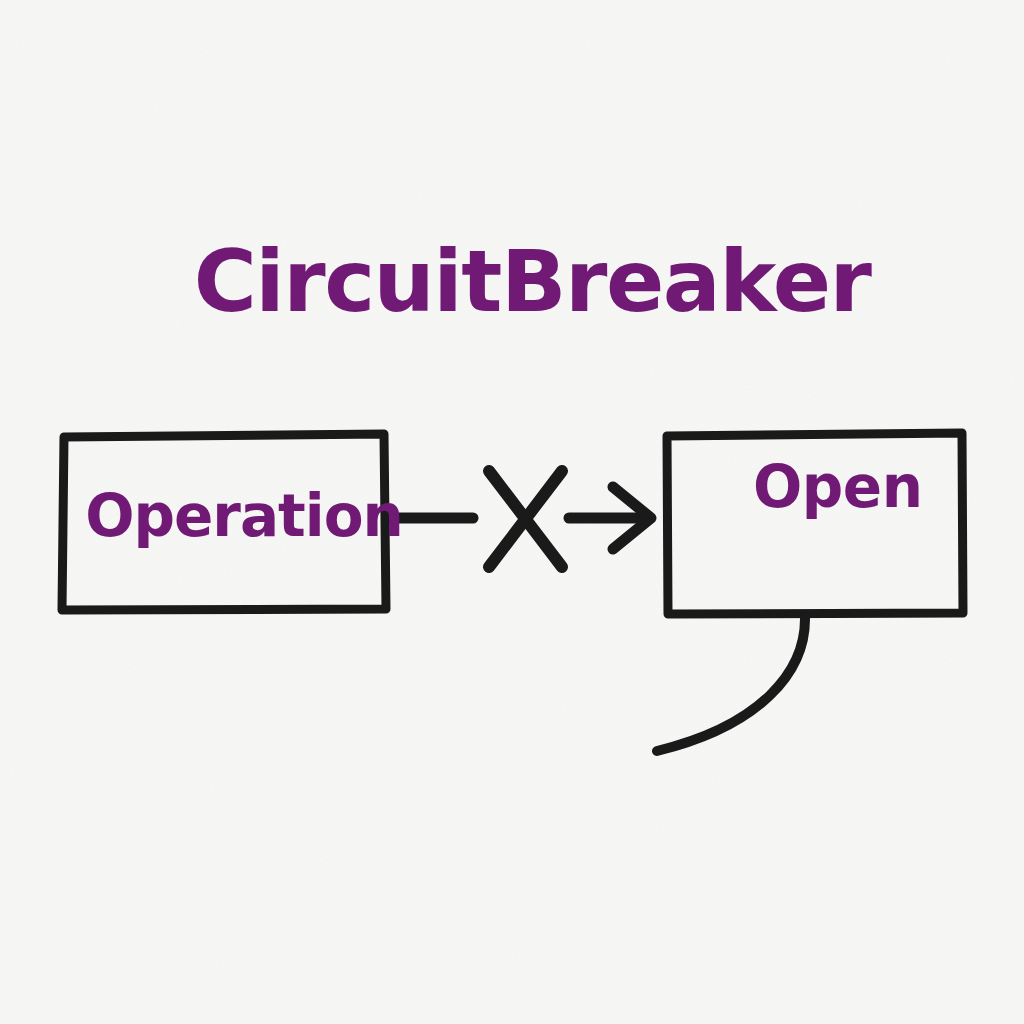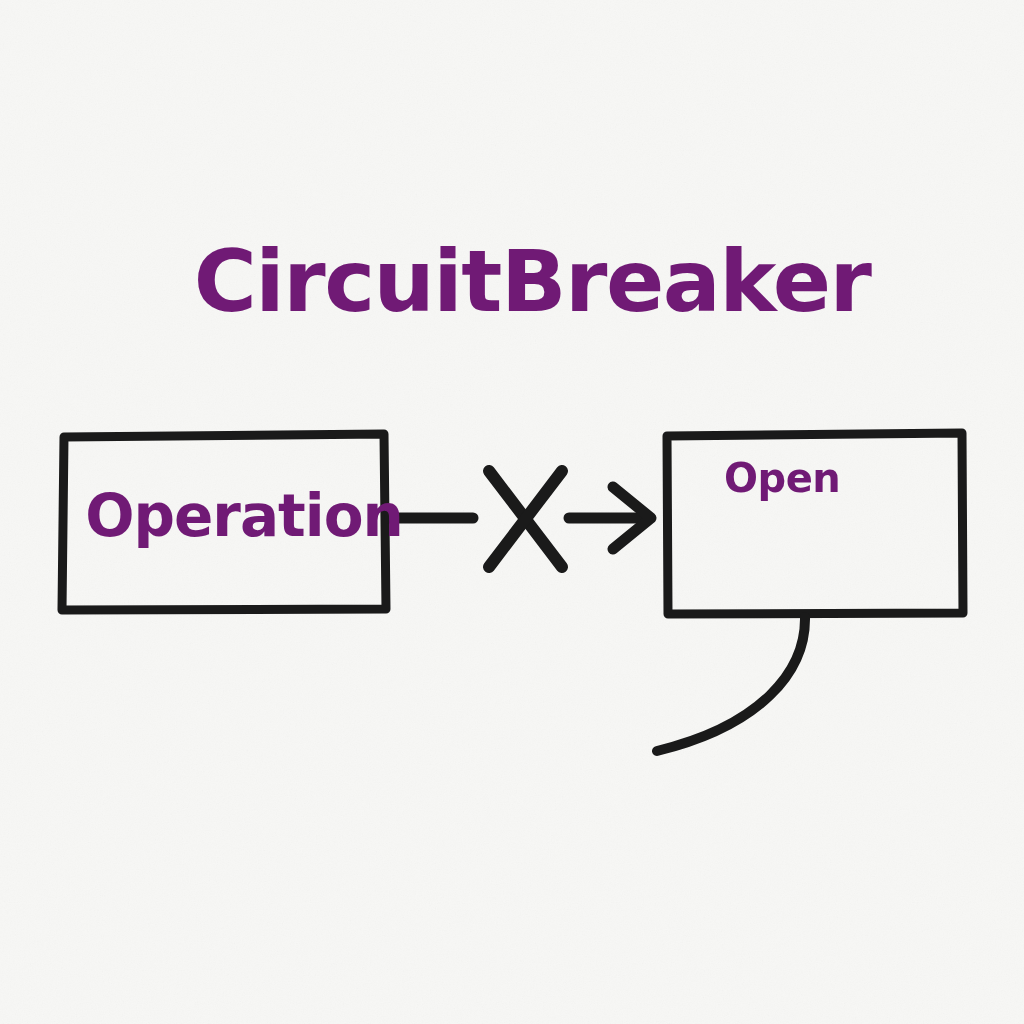--- a/index.html
+++ b/index.html
@@ -47,23 +47,23 @@
   #left-box-label {
     left: 60px;
     top: 487px;
     width: 328px;
     text-align: center;
     font-size: 58px;
     letter-spacing: -1px;
     line-height: 1;
   }
   #right-box-label {
-    left: 704px;
+    left: 733px;
     top: 459px;
-    font-size: 40px;
+    font-size: 58px;
     letter-spacing: -0.5px;
     line-height: 0.98;
     text-align: center;
   }
   #right-box-label .line { display: block; }
 </style>
 </head>
 <body>
 
 <div id="canvas">

